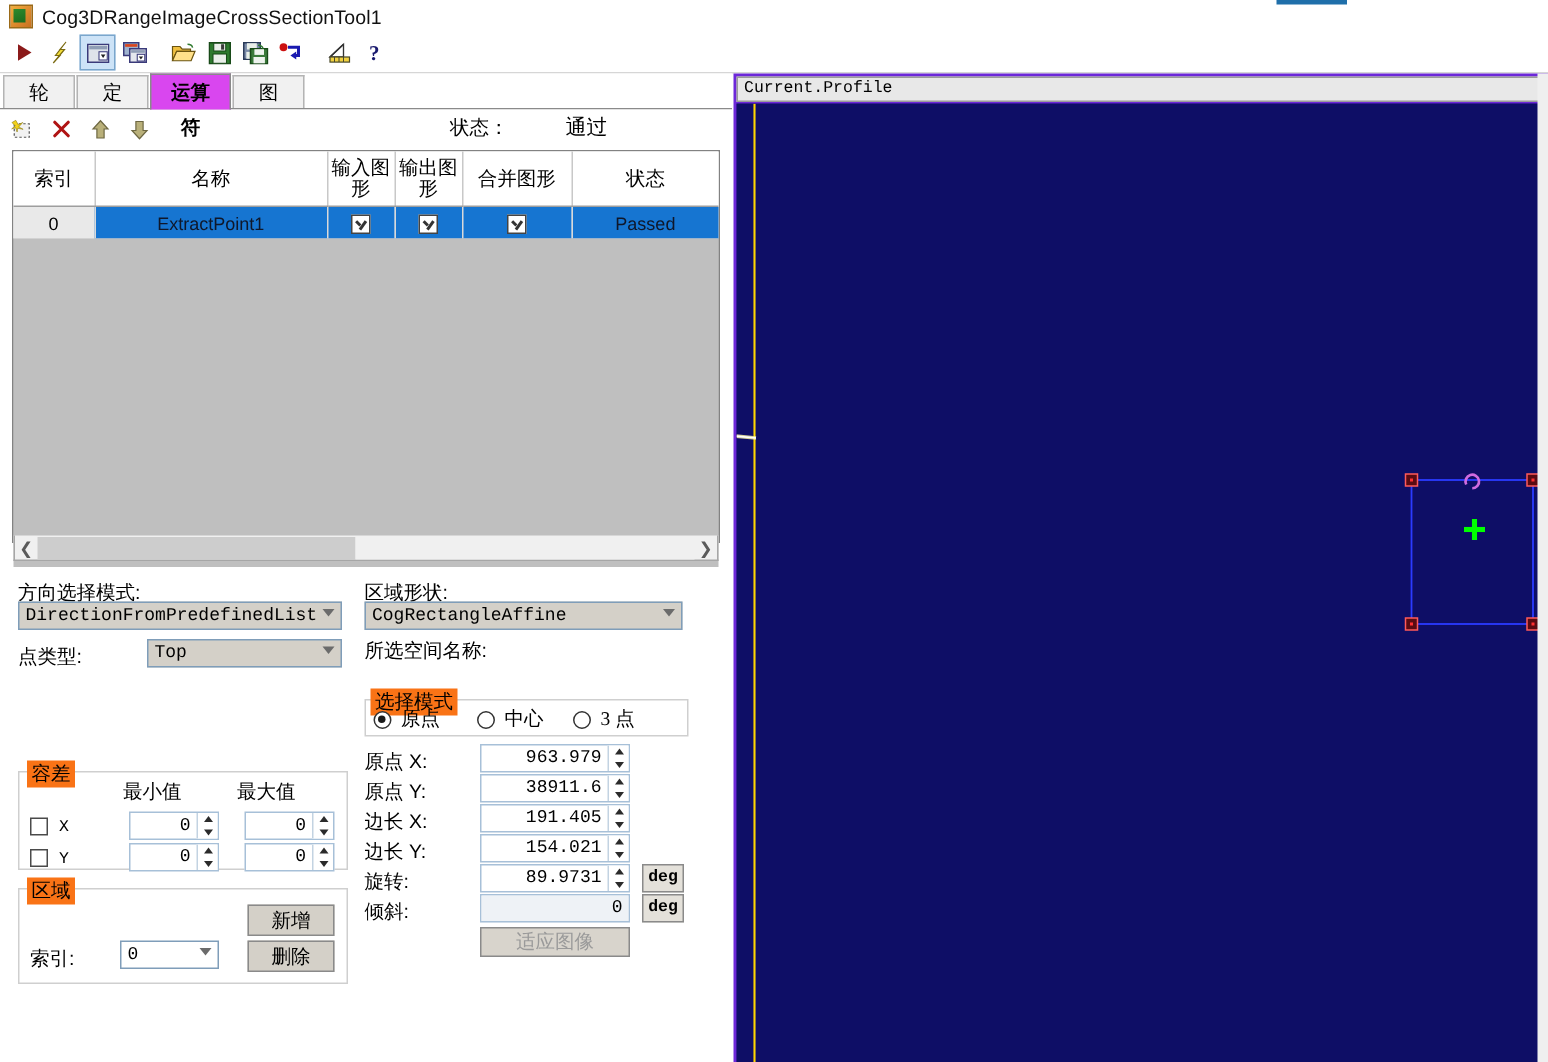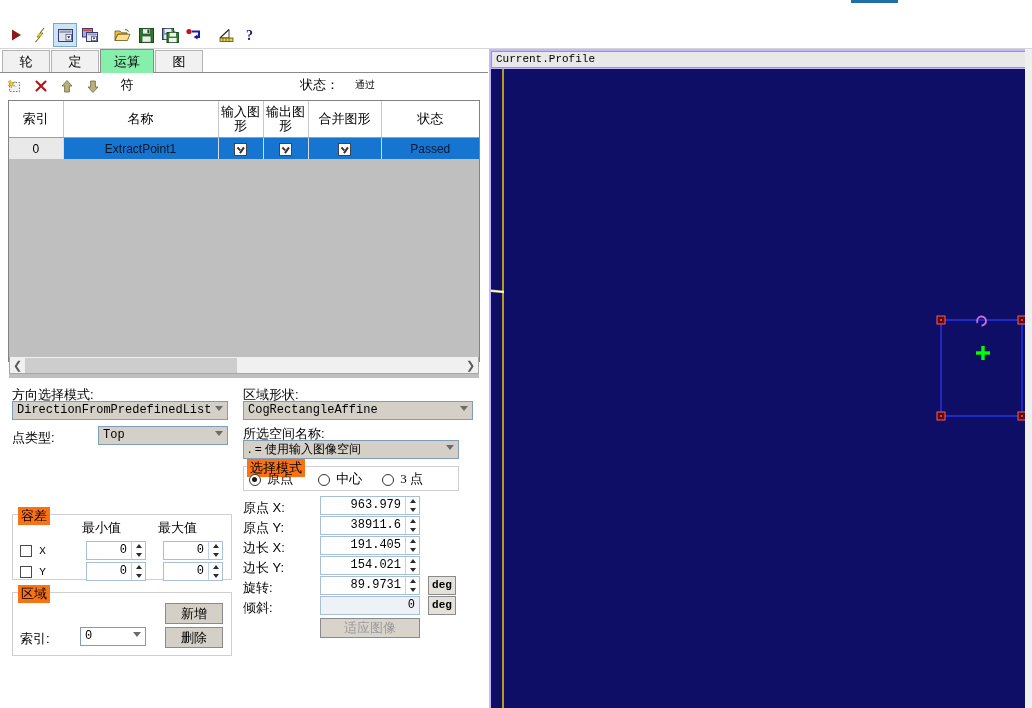--- a/index.html
+++ b/index.html
@@ -46,33 +46,33 @@
   .tabs{
     position:absolute;left:0;top:49px;width:488px;height:23px;
     border-bottom:1px solid #8a8a8a;background:#ffffff;
   }
   .tab{
     position:absolute;top:1px;height:22px;line-height:22px;
     padding:0 12px;font-size:13px;text-align:center;
     background:#f1f1f1;border:1px solid #b4b4b4;border-bottom:none;
     box-sizing:border-box;color:#000;
   }
-  .tab.active{background:#86efac;top:0px;height:24px;line-height:23px;
-    border-color:#8a8a8a;z-index:3;font-weight:normal;}
+  .tab.active{background:#d946ef;top:0px;height:24px;line-height:23px;
+    border-color:#8a8a8a;z-index:3;font-weight:bold;}
 
   
   .optoolbar{
     position:absolute;left:0;top:73px;width:488px;height:26px;
     background:#ffffff;display:flex;align-items:center;
   }
   .op-btn{width:22px;height:22px;margin-left:4px;display:flex;
     align-items:center;justify-content:center;}
   .status-wrap{position:absolute;left:300px;top:3px;display:flex;align-items:center;gap:0px;text-align:right;}
   .status-label{font-size:13px;}
-  .status-val{font-size:10px;margin-left:16px;}
+  .status-val{font-size:14px;margin-left:38px;}
 
   
   .listbox{
     position:absolute;left:8px;top:100px;width:472px;height:262px;
     border:1px solid #828282;background:#bfbfbf;box-sizing:border-box;
   }
   table.oplist{border-collapse:collapse;width:470px;table-layout:fixed;background:#fff;}
   table.oplist th{
     border-right:1px solid #c8c8c8;border-bottom:1px solid #9e9e9e;
     background:#ffffff;font-weight:normal;font-size:13px;height:36px;
@@ -156,34 +156,38 @@
   .btn.disabled{color:#9a9a9a;background:#d8d4cc;}
   .btn.deg{font-family:"Liberation Mono",monospace;font-size:11px;background:#e4e1da;font-weight:bold;}
 
   .radio{display:inline-block;width:12px;height:12px;border:1.5px solid #333;
     border-radius:50%;background:#fff;vertical-align:middle;position:relative;
     box-sizing:border-box;}
   .radio.on:after{content:"";position:absolute;left:2px;top:2px;width:5px;height:5px;
     border-radius:50%;background:#1a1a1a;}
 
   
-  .imgpanel{position:absolute;left:489px;top:49px;width:543px;height:659px;background:#c4b5fd;}
+  .imgpanel{position:absolute;left:489px;top:49px;width:543px;height:659px;background:#6d28d9;}
   .imghdr{
     position:absolute;left:2px;top:2px;width:539px;height:17px;
     background:#e8e8e8;border:1px solid #9b9b9b;box-sizing:border-box;
     font-family:"Liberation Mono",monospace;font-size:11px;line-height:15px;padding-left:4px;
   }
   .canvaswrap{position:absolute;left:2px;top:20px;width:539px;height:688px;background:#0e0e66;overflow:hidden;}
   .vsep{position:absolute;left:1025px;top:49px;width:7px;height:659px;background:#efefef;}
 </style>
 </head>
 <body>
 
 <div id="app">
 
+  <div class="titlebar">
+    <div class="title-icon"></div>
+    <div class="title-text">Cog3DRangeImageCrossSectionTool1</div>
+  </div>
   <div class="topaccent"></div>
 
   <div class="toolbar">
     <div style="width:4px"></div>
 
     <div class="tb-btn" title="Run">
       <svg width="14" height="14" viewBox="0 0 14 14">
           <polygon points="3,1.5 12,7 3,12.5" fill="#8b1a1a"></polygon>
         </svg>
     </div>
@@ -419,30 +423,26 @@
 
     <div class="lbl" style="position:absolute;left:20px;top:252px;">索引:</div>
     <div class="combo white" style="position:absolute;left:80px;top:249px;width:66px;">
       <span>0</span>
       <span class="arr"></span>
     </div>
     <div class="btn" style="left:165px;top:225px;width:58px;height:21px;line-height:19px;">新增</div>
     <div class="btn" style="left:165px;top:249px;width:58px;height:21px;line-height:19px;">删除</div>
 
     <div class="lbl" style="position:absolute;left:243px;top:8px;">区域形状:</div>
-    <div class="combo" style="position:absolute;left:243px;top:23px;width:230px;">
+    <div class="combo" style="position:absolute;left:243px;top:23px;width:212px;">
       <span>CogRectangleAffine</span>
       <span class="arr"></span>
     </div>
 
     <div class="lbl" style="position:absolute;left:243px;top:47px;">所选空间名称:</div>
-    <div class="combo cn" style="position:absolute;left:243px;top:62px;width:216px;">
-      <span>.  = 使用输入图像空间</span>
-      <span class="arr"></span>
-    </div>
 
     <div class="gbox" style="left:243px;top:88px;width:216px;height:25px;"></div>
     <div class="gtitle" style="left:247px;top:81px;">选择模式</div>
     <div style="position:absolute;left:249px;top:92px;">
       <span class="radio on"></span>
       <span class="lbl" style="margin-left:3px;">原点</span>
     </div>
     <div style="position:absolute;left:318px;top:92px;">
       <span class="radio"></span>
       <span class="lbl" style="margin-left:3px;">中心</span>

